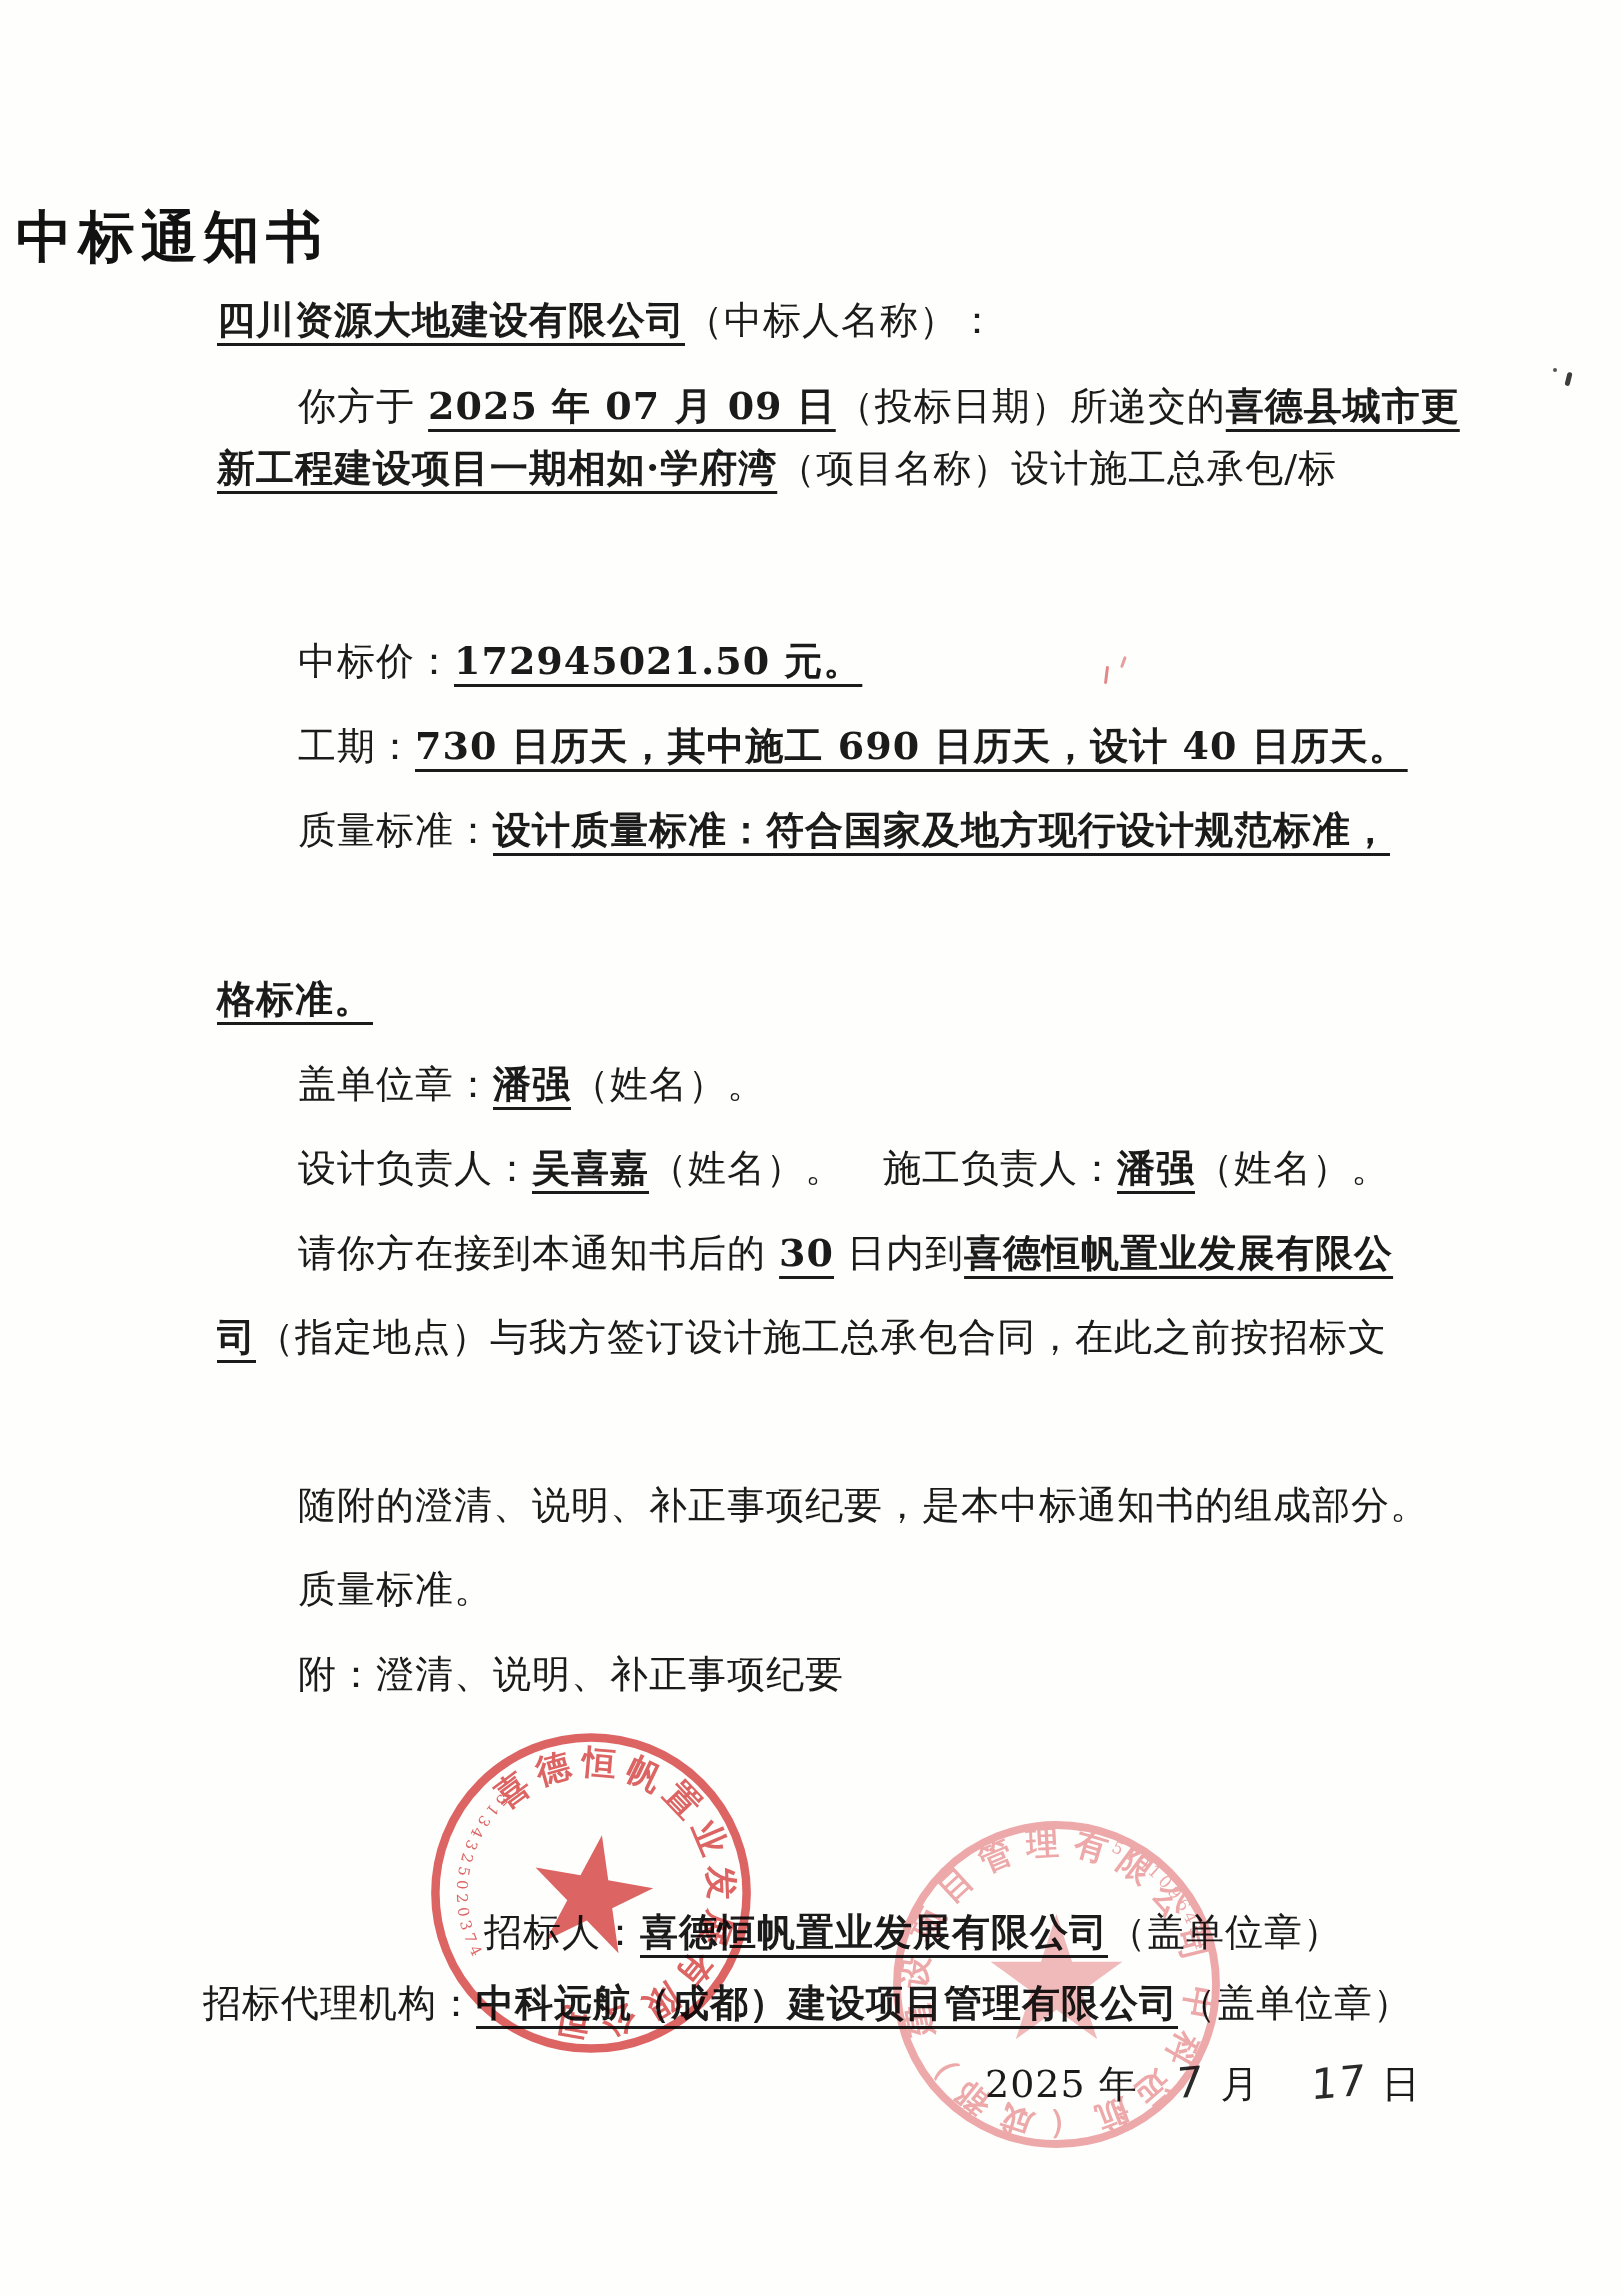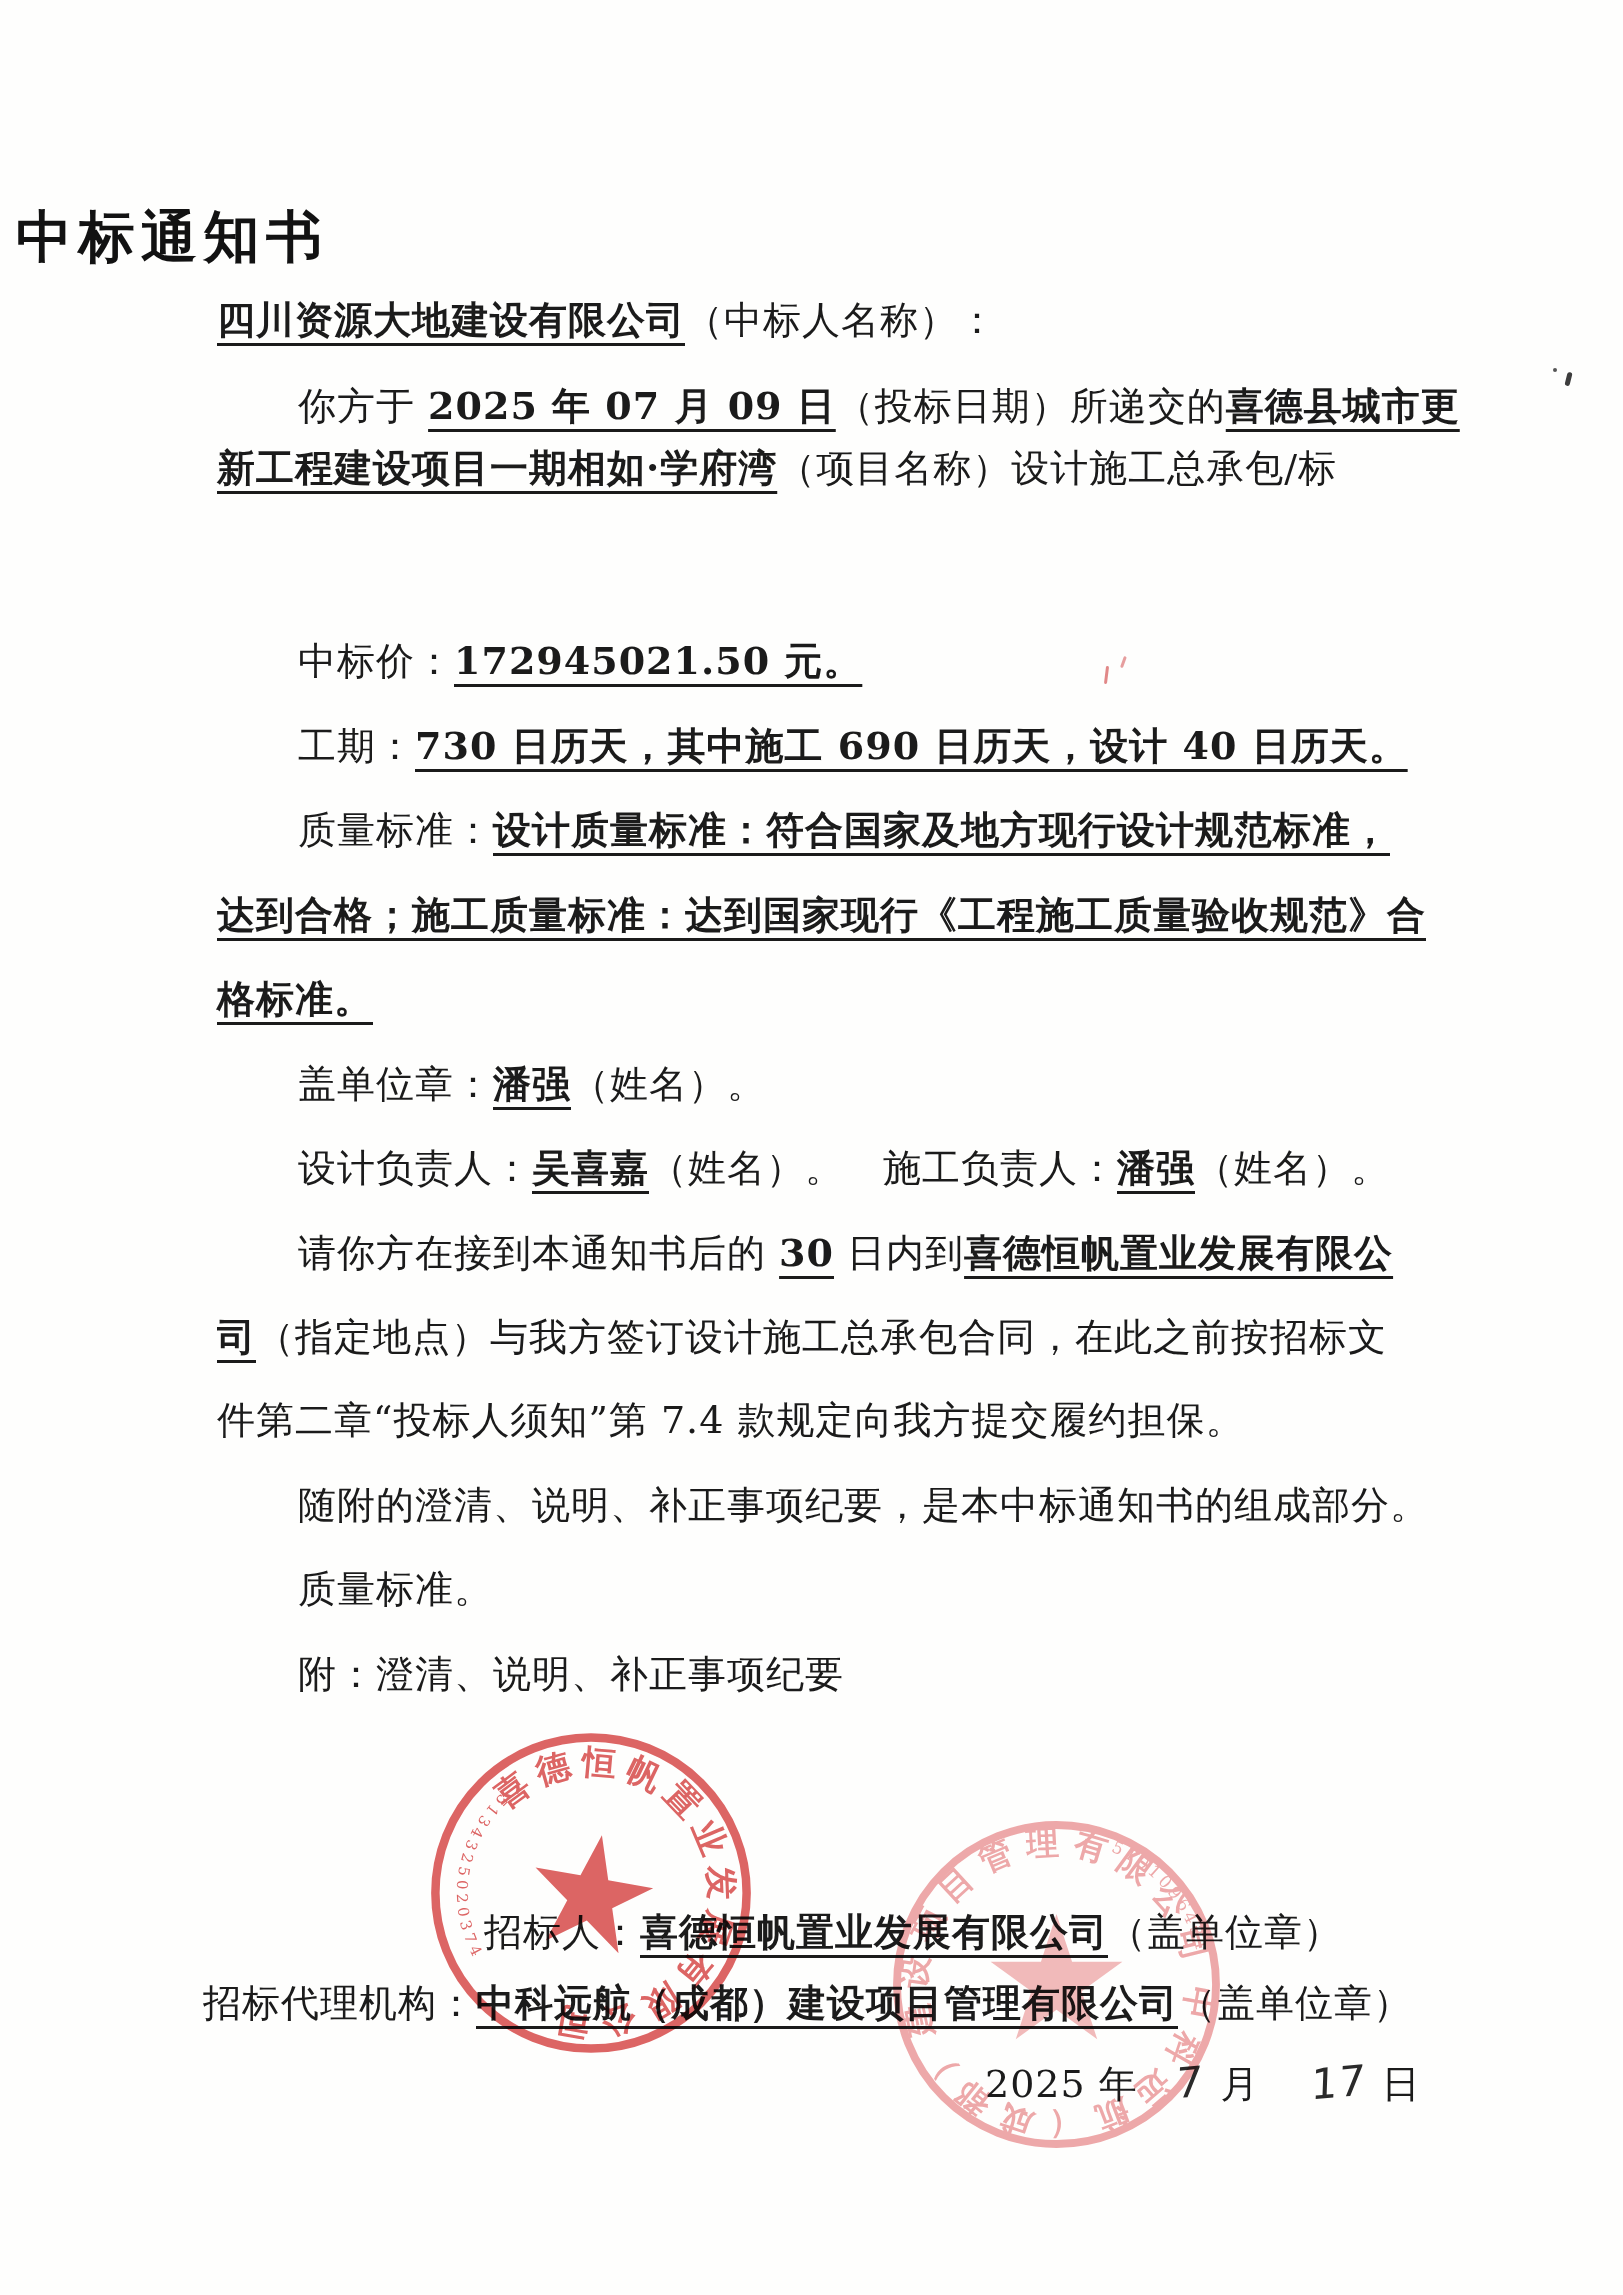--- a/index.html
+++ b/index.html
@@ -57,33 +57,31 @@
 
   <div class="line" style="top:446px;left:217px"><span class="u">新工程建设项目一期相如·学府湾</span><span>（项目名称）设计施工总承包/标</span></div>
 
 
   <div class="line" style="top:639px;left:298px"><span>中标价：</span><span class="u">172945021.50 元。</span></div>
 
   <div class="line" style="top:724px;left:298px"><span>工期：</span><span class="u">730 日历天，其中施工 690 日历天，设计 40 日历天。</span></div>
 
   <div class="line" style="top:808px;left:298px"><span>质量标准：</span><span class="u">设计质量标准：符合国家及地方现行设计规范标准，</span></div>
 
-  <div class="line" style="top:893px;left:217px"><span class="u">达到合格；施工质量标准：达到国家现行《工程施工质量验收规范》合</span></div>
 
   <div class="line" style="top:977px;left:217px"><span class="u">格标准。</span></div>
 
   <div class="line" style="top:1062px;left:298px"><span>盖单位章：</span><span class="u">潘强</span><span>（姓名）。</span></div>
 
   <div class="line" style="top:1146px;left:298px"><span>设计负责人：</span><span class="u">吴喜嘉</span><span>（姓名）。　施工负责人：</span><span class="u">潘强</span><span>（姓名）。</span></div>
 
   <div class="line" style="top:1231px;left:298px"><span>请你方在接到本通知书后的 </span><span class="u">30</span><span> 日内到</span><span class="u">喜德恒帆置业发展有限公</span></div>
 
   <div class="line" style="top:1315px;left:217px"><span class="u">司</span><span>（指定地点）与我方签订设计施工总承包合同，在此之前按招标文</span></div>
 
-  <div class="line" style="top:1399px;left:217px"><span>件第二章“投标人须知”第 7.4 款规定向我方提交履约担保。</span></div>
 
   <div class="line" style="top:1484px;left:298px"><span>随附的澄清、说明、补正事项纪要，是本中标通知书的组成部分。</span></div>
 
   <div class="line" style="top:1568px;left:298px"><span>质量标准。</span></div>
 
   <div class="line" style="top:1653px;left:298px"><span>附：澄清、说明、补正事项纪要</span></div>
 
   <div class="line" style="top:1910px;left:484px"><span>招标人：</span><span class="u">喜德恒帆置业发展有限公司</span><span>（盖单位章）</span></div>
 
   <div class="line" style="top:1981px;left:203px"><span>招标代理机构：</span><span class="u">中科远航（成都）建设项目管理有限公司</span><span>（盖单位章）</span></div>

